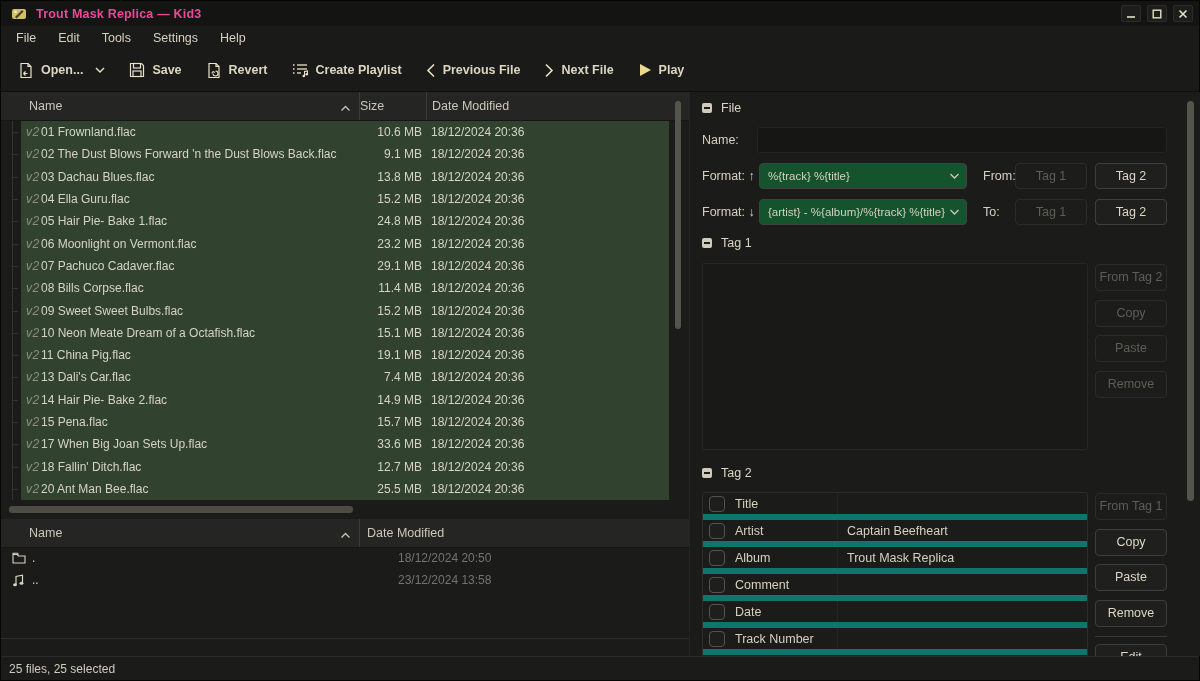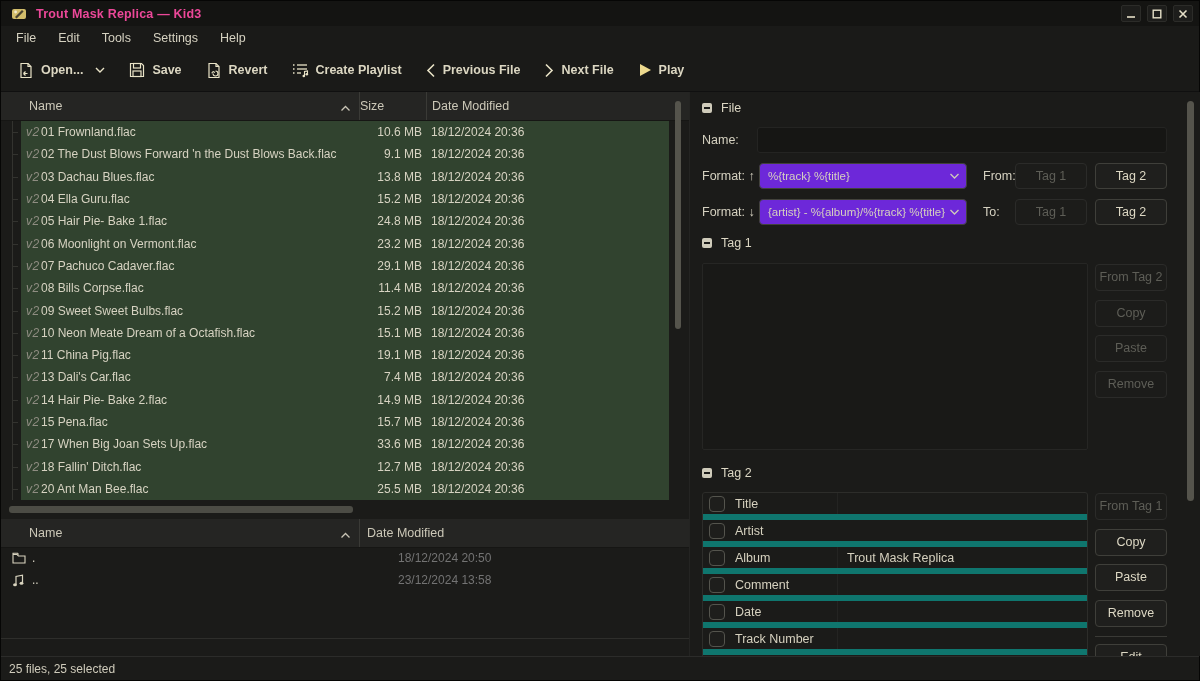--- a/index.html
+++ b/index.html
@@ -73,21 +73,21 @@
   .forow .fodate { padding-left:7px; color:#737373;margin-left:32px; }
   .left-divider { position:absolute; left:0; right:0; top:546px; border-top:1px solid #2e2e2b; }
 
   
   .sec-hdr { position:absolute; left:12px; display:flex; align-items:center; gap:9px; color:#dcd7c4; font-size:12.5px; }
   .collapse { width:10px; height:10px; background:#cfcbba; border-radius:2px; position:relative; flex:none; }
   .collapse::after { content:''; position:absolute; left:2px; right:2px; top:4px; height:2px; background:#1a1a18; }
 
   .lbl { position:absolute; color:#d5d1c0; font-size:12.5px; line-height:26px; }
   .tinput { position:absolute; height:26px; background:#161614; border:1px solid #242422; border-radius:3px; color:#d5d1c0; font:12px "Liberation Sans",sans-serif; padding:0 6px; }
-  .combo { position:absolute; height:26px; background:#6d28d9; border:1px solid #42423c; border-radius:4px; display:flex; align-items:center; padding:0 22px 0 8px; color:#d6d1bf; font-size:11.5px; white-space:nowrap; overflow:hidden; }
+  .combo { position:absolute; height:26px; background:#14532d; border:1px solid #42423c; border-radius:4px; display:flex; align-items:center; padding:0 22px 0 8px; color:#d6d1bf; font-size:11.5px; white-space:nowrap; overflow:hidden; }
   .combo svg { position:absolute; right:6px; top:8px; }
 
   .btn { position:absolute; width:72px; height:27px; background:#1f1f1d; border:1px solid #3f3f3a; border-radius:4px; color:#ddd8c4; font:12.5px "Liberation Sans",sans-serif; text-align:center; line-height:25px; }
   .btn.disabled { color:#5e5e57; border-color:#2b2b29; background:#1c1c1a; }
 
   .tag1-box { position:absolute; left:12px; top:171px; width:386px; height:187px; background:#191917; border:1px solid #262624; border-radius:2px; }
 
   .tag2-table { position:absolute; left:12px; top:400px; width:386px; height:300px; background:#1b1b19; border:1px solid #2d2d2a; border-radius:3px 3px 0 0; }
   .t2row { display:flex; align-items:center; height:27px; border-bottom:6px solid #0f766e; }
   .t2row .cb { width:16px; height:16px; margin-left:6px; border:1px solid #54544d; border-radius:4px; background:#1e1e1c; flex:none; }
@@ -502,20 +502,21 @@
     <div class="tag2-table">
   <div class="t2row">
     <span class="cb"></span>
     <span class="t2lbl">Title</span>
     <span class="t2val"></span>
   </div>
 
   <div class="t2row">
     <span class="cb"></span>
     <span class="t2lbl">Artist</span>
+    <span class="t2val">Captain Beefheart</span>
   </div>
 
   <div class="t2row">
     <span class="cb"></span>
     <span class="t2lbl">Album</span>
     <span class="t2val">Trout Mask Replica</span>
   </div>
 
   <div class="t2row">
     <span class="cb"></span>

